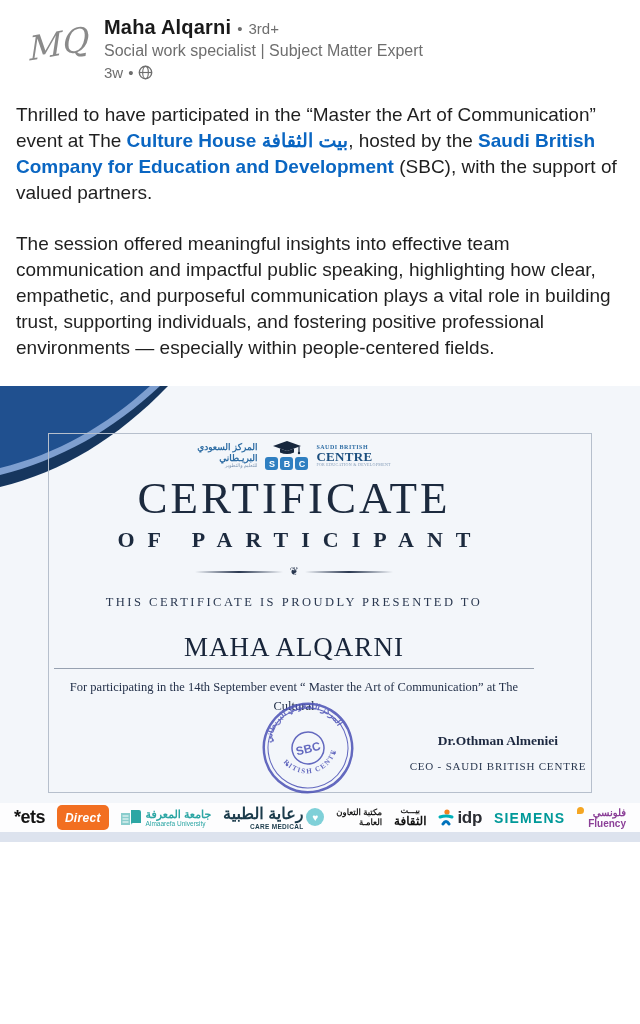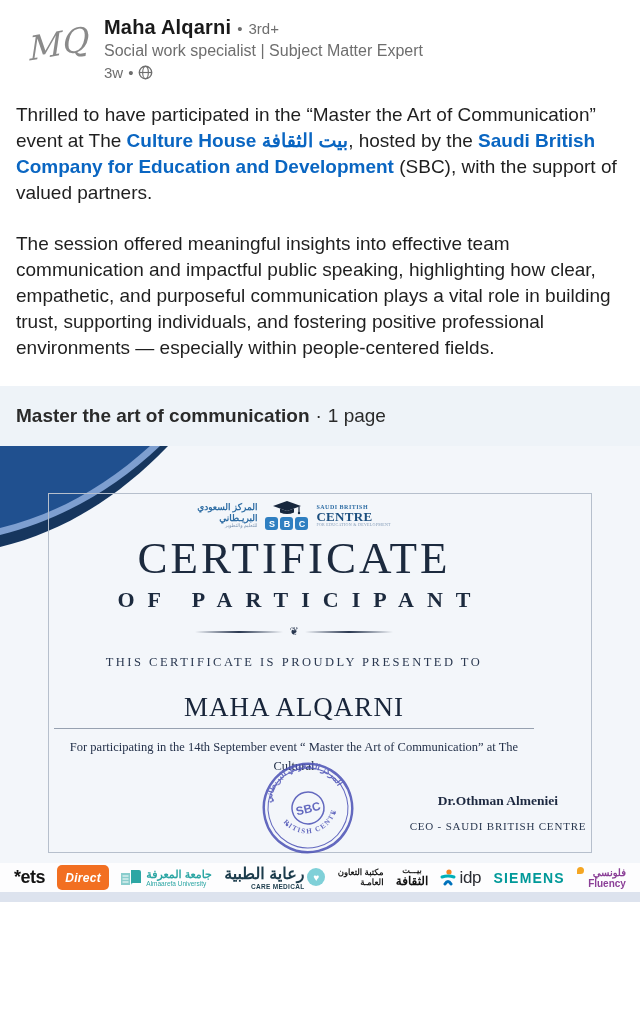--- a/index.html
+++ b/index.html
@@ -71,21 +71,21 @@
   .direct-box span { color:#fff; font-style:italic; font-weight:700; font-size:12px; letter-spacing:.3px; }
   .col { display:flex; flex-direction:column; line-height:1.1; }
   .almaarefa .ar { color:#2ca6a4; font-size:11px; font-weight:700; }
   .almaarefa .en { color:#2ca6a4; font-size:6.5px; }
   .care .ar { color:#1b3b4b; font-size:16px; font-weight:700; text-align:right; }
   .care .en { color:#1b3b4b; font-size:6.5px; font-weight:700; text-align:right; letter-spacing:.3px; }
   .care-circle { width:18px; height:18px; border-radius:50%; background:#7fd0d8; color:#fff; font-size:10px; display:flex; align-items:center; justify-content:center; }
   .library .ar { color:#1b1b1b; font-size:8.5px; font-weight:700; text-align:right; }
   .culture .ar1 { color:#1b1b1b; font-size:8px; font-weight:700; text-align:center; letter-spacing:2px; }
   .culture .ar2 { color:#111; font-size:12px; font-weight:700; text-align:center; }
-  .idp-label { font-size:17px; font-weight:400; color:#2b2d33; letter-spacing:-.3px; }
+  .idp-label { font-size:17px; font-weight:700; color:#2b2d33; letter-spacing:-.3px; }
   .siemens-label { font-size:14px; font-weight:700; color:#009999; letter-spacing:1.2px; }
   .fluency { gap:4px; }
   .fluency .dot { width:7px; height:7px; border-radius:50% 50% 50% 0; background:#f5a623; align-self:flex-start; }
   .fluency .ar { color:#8b3f97; font-size:10px; font-weight:700; text-align:right; }
   .fluency .en { color:#8b3f97; font-size:10px; font-weight:700; }
 
   .bottom-strip { height:10px; background:#dde3ee; }
 </style>
 </head>
 <body>
@@ -115,25 +115,20 @@
         </span>
       </div>
     </div>
   </div>
 
   <div class="post-body">
     <p><span>Thrilled to have participated in the “Master the Art of Communication” event at The </span><a class="link">Culture House بيت الثقافة</a><span>, hosted by the </span><a class="link">Saudi British Company for Education and Development</a><span> (SBC), with the support of valued partners.</span></p>
     <p>The session offered meaningful insights into effective team communication and impactful public speaking, highlighting how clear, empathetic, and purposeful communication plays a vital role in building trust, supporting individuals, and fostering positive professional environments — especially within people-centered fields.</p>
   </div>
 
-  <div class="doc-bar">
-    <span class="doc-title">Master the art of communication</span>
-    <span class="doc-sep">·</span>
-    <span class="doc-pages">1 page</span>
-  </div>
 
   <div class="certificate">
     <svg class="swoosh" width="170" height="102" viewBox="0 0 170 102">
       <path d="M0,0 L168,0 C118,52 62,86 0,101 Z" fill="#16365e"></path>
       <path d="M0,0 L160,0 C113,44 60,74 0,89 Z" fill="#7e9fd0"></path>
       <path d="M0,0 L150,0 C106,40 57,68 0,82 Z" fill="#20508f"></path>
     </svg>
     <div class="cert-border"></div>
     <div class="cert-content">
 

